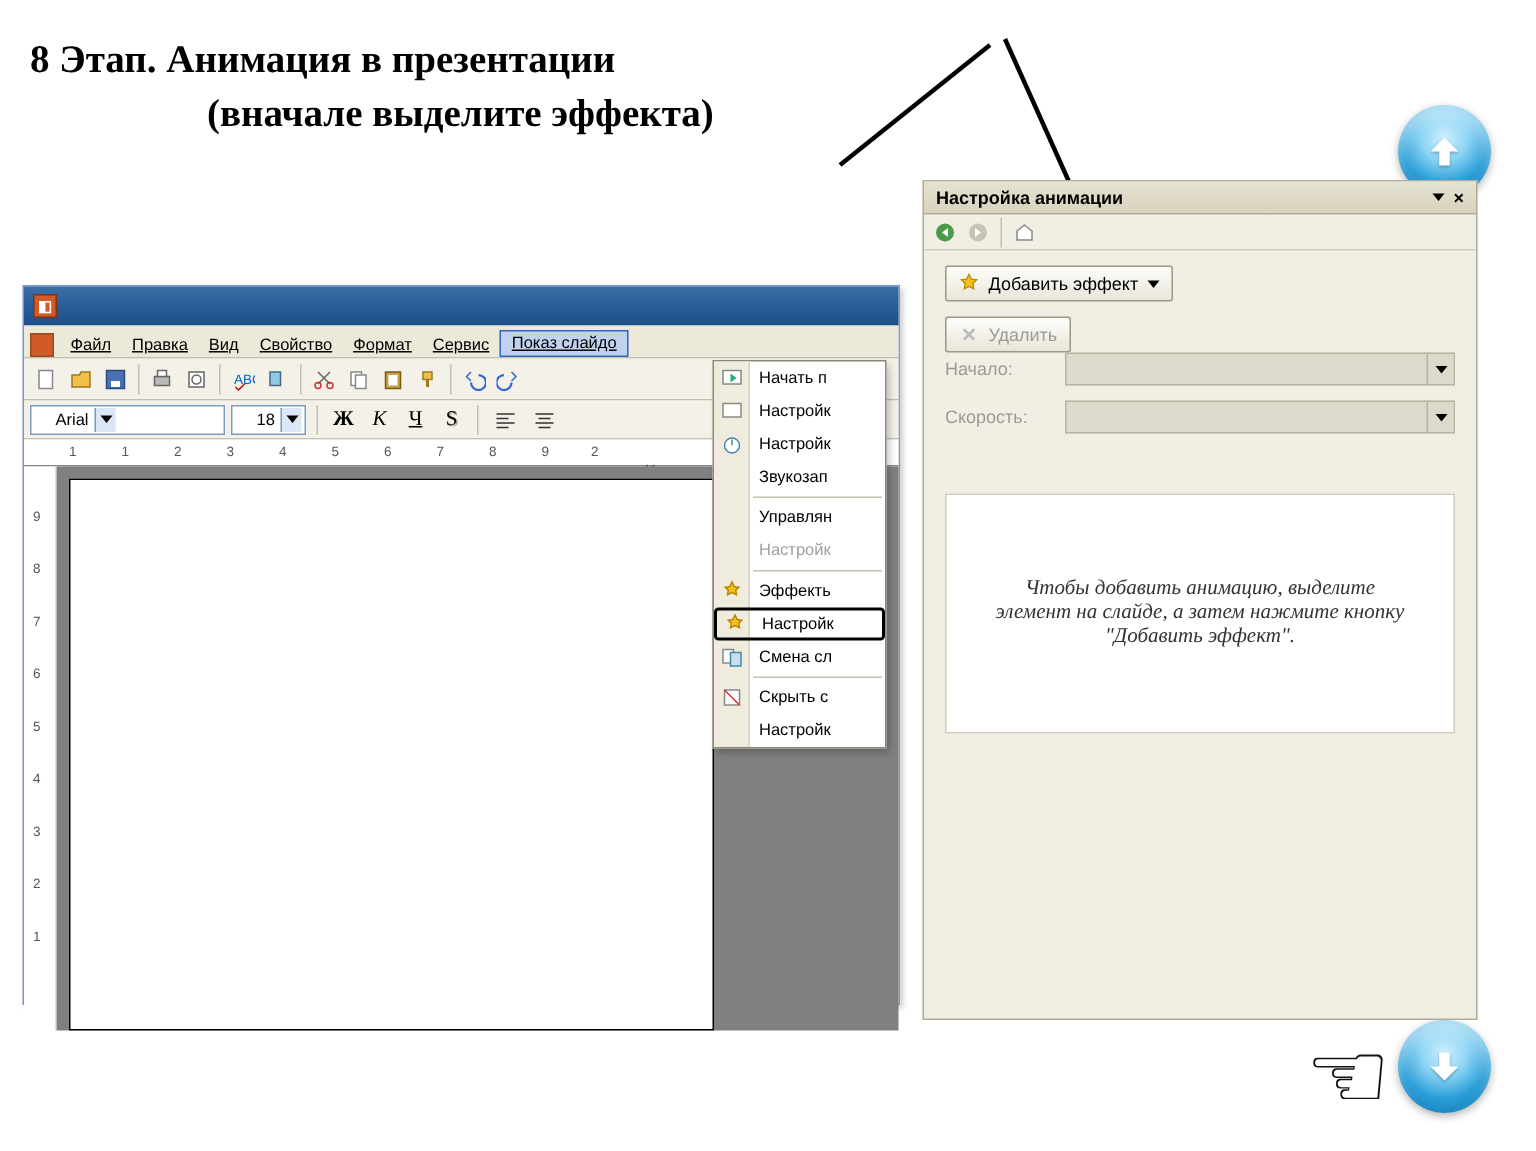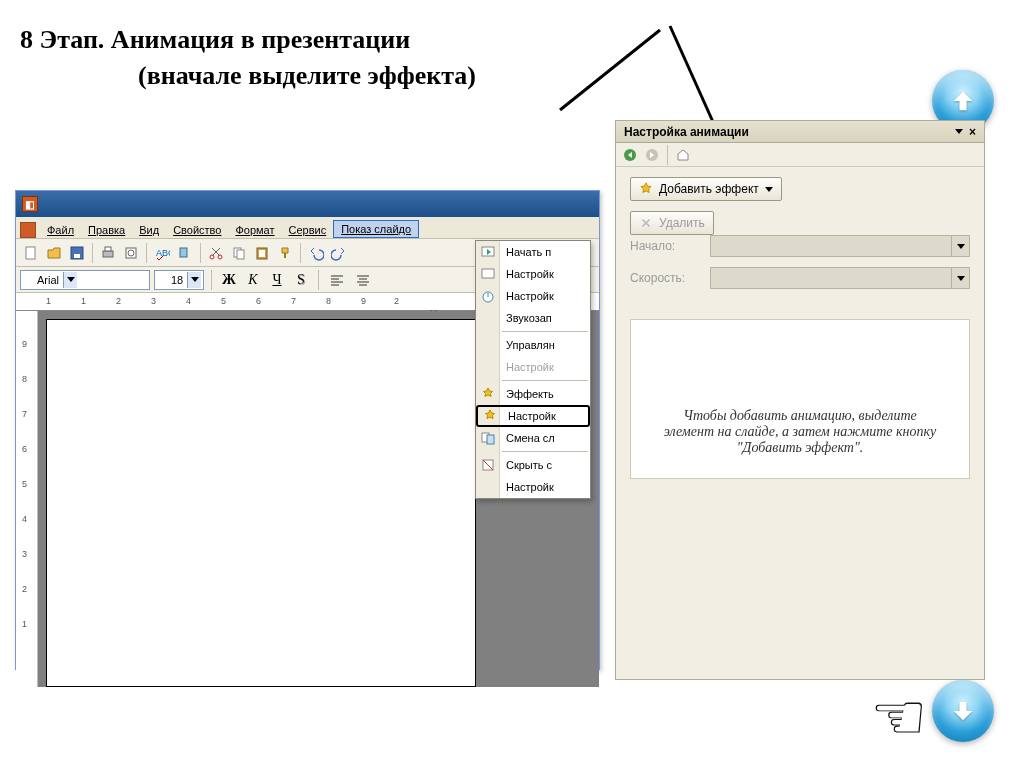--- a/index.html
+++ b/index.html
@@ -125,24 +125,24 @@
     border:1px solid #9c9884;border-radius:2px;font-size:12px;
   }
   .btn3d.disabled{color:#9a9a9a;}
   .star-ic{width:14px;height:14px;}
   .section-label{color:#8a8a8a;font-size:12px;margin:14px 0 8px;}
   .form-row{display:flex;align-items:center;margin-bottom:10px;}
   .form-row label{width:80px;color:#9a9a9a;font-size:12px;}
   .graycombo{flex:1;height:22px;background:#ddd9cb;border:1px solid #b8b3a0;position:relative;}
   .graycombo .dd{position:absolute;right:0;top:0;width:18px;height:100%;background:#ddd9cb;border-left:1px solid #b8b3a0;display:flex;align-items:center;justify-content:center;}
   .help-box{
-    margin-top:30px;background:#fff;border:1px solid #cfcabb;
+    margin-top:40px;background:#fff;border:1px solid #cfcabb;
     padding:22px 26px;text-align:center;
     font-style:italic;font-family:"Times New Roman",serif;font-size:14px;color:#333;
-    height:160px; display:flex;align-items:flex-end;justify-content:center;
+    height:160px; display:flex;align-items:center;justify-content:center;
   }
 
   
   .hand{
     position:absolute;left:870px;top:680px;
     font-family:Wingdings, "Segoe UI Symbol";
     font-size:64px;color:#111;transform:scaleX(-1);
   }
   .tri{width:0;height:0;border-left:4px solid transparent;border-right:4px solid transparent;border-top:5px solid #000;}
 </style>

